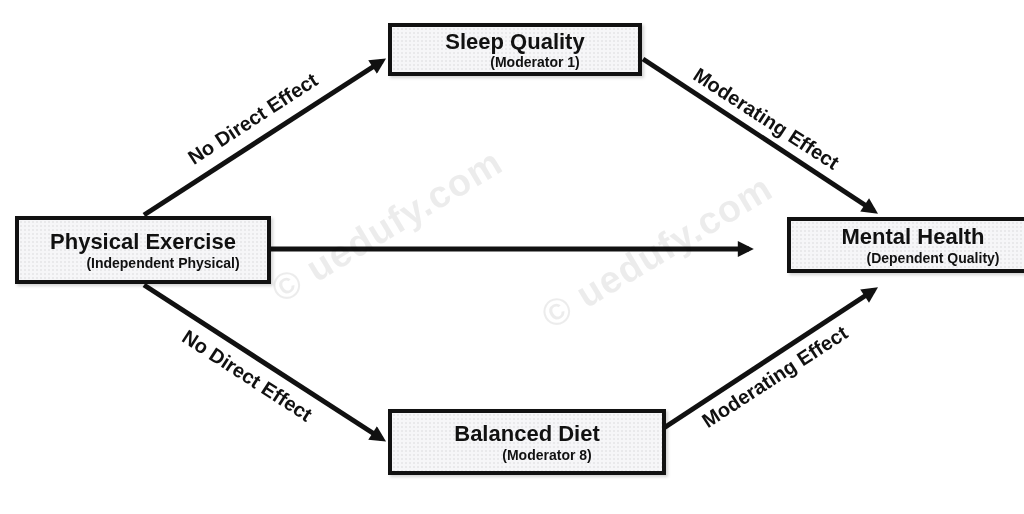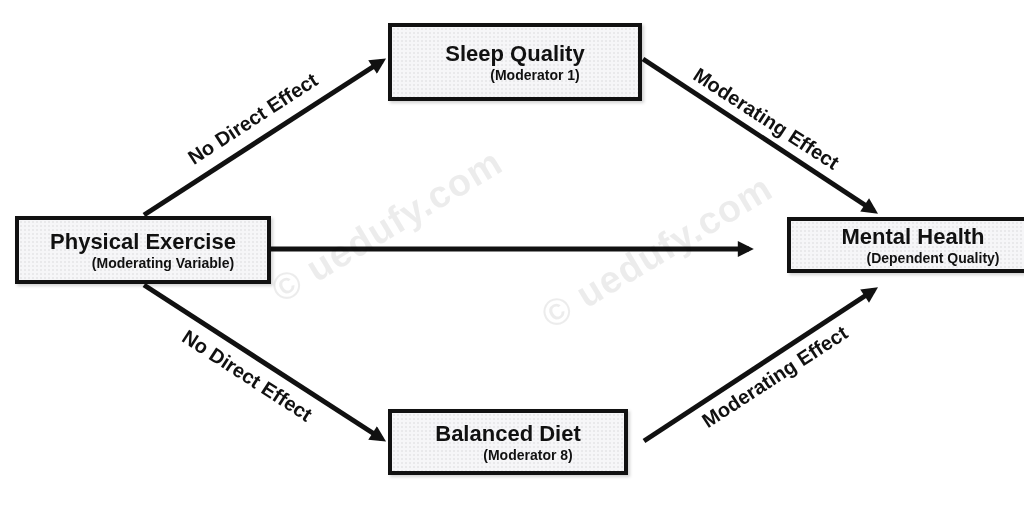--- a/index.html
+++ b/index.html
@@ -43,23 +43,23 @@
     white-space: nowrap;
   }
   .node-subtitle {
     font-size: 14px;
     font-weight: bold;
     color: #111111;
     white-space: nowrap;
     padding-left: 40px;
   }
   .node-physical-exercise { left: 15px;  top: 216px; width: 256px; height: 68px; }
-  .node-sleep-quality     { left: 388px; top: 23px;  width: 254px; height: 78px; }
+  .node-sleep-quality     { left: 388px; top: 23px;  width: 254px; height: 53px; }
   .node-mental-health     { left: 787px; top: 217px; width: 252px; height: 56px; }
-  .node-balanced-diet     { left: 388px; top: 409px; width: 240px; height: 66px; }
+  .node-balanced-diet     { left: 388px; top: 409px; width: 278px; height: 66px; }
 
   .edge-label {
     position: absolute;
     font-size: 20px;
     font-weight: bold;
     color: #111111;
     white-space: nowrap;
   }
   .lbl-nde-top  { left: 253px; top: 119px; transform: translate(-50%,-50%) rotate(-33deg); }
   .lbl-mod-top  { left: 766px; top: 119px; transform: translate(-50%,-50%) rotate(33deg); }
@@ -96,21 +96,21 @@
     <line x1="271" y1="249" x2="749" y2="249" stroke="#111111" stroke-width="5" marker-end="url(#ah)"></line>
     <line x1="144" y1="285" x2="382" y2="439" stroke="#111111" stroke-width="5" marker-end="url(#ah)"></line>
     <line x1="644" y1="441" x2="874" y2="290" stroke="#111111" stroke-width="5" marker-end="url(#ah)"></line>
   </svg>
 
   <div class="watermark wm-1">© uedufy.com</div>
   <div class="watermark wm-2">© uedufy.com</div>
 
   <div class="node node-physical-exercise">
     <div class="node-title">Physical Exercise</div>
-    <div class="node-subtitle">(Moderating Variable)</div>
+    <div class="node-subtitle">(Independent Physical)</div>
   </div>
 
   <div class="node node-sleep-quality">
     <div class="node-title">Sleep Quality</div>
     <div class="node-subtitle">(Moderator 1)</div>
   </div>
 
   <div class="node node-mental-health">
     <div class="node-title">Mental Health</div>
     <div class="node-subtitle">(Dependent Quality)</div>

